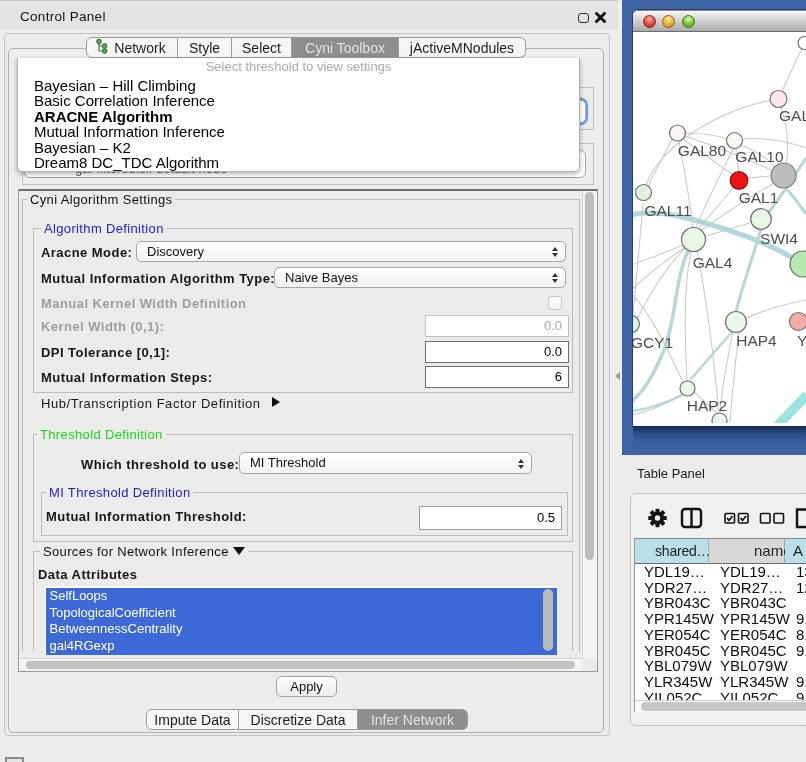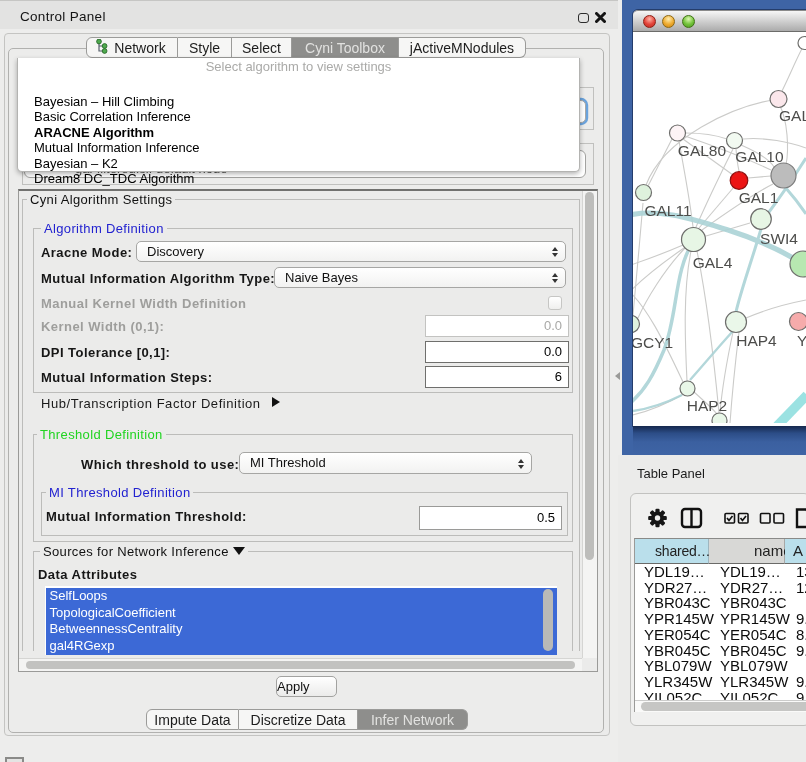--- a/index.html
+++ b/index.html
@@ -47,22 +47,22 @@
 
 <div class="abs" style="left:22px;top:87px;width:572px;height:43px;border:1px solid #c0c0be;"></div>
 <div class="abs" style="left:30px;top:100px;width:556px;height:23px;background:#fff;border:1px solid #a8a8a6;border-radius:5px;box-shadow:0 0 0 2.2px #6ba3dc;"></div>
 
 <div class="abs" style="left:22px;top:143px;width:572px;height:42px;border:1px solid #c0c0be;background:#ececeb;"></div>
 <div class="abs" style="left:24px;top:150px;width:562px;height:28px;background:#fff;border:1px solid #a2a2a0;border-radius:6px;overflow:hidden;">
   <div class="abs" style="left:50px;top:10px;font-size:13px;color:#555553;">gal-filtered.sif default node</div>
 </div>
 
 <div class="abs" style="left:17px;top:58px;width:563px;height:114px;background:#fff;border:1px solid #b3b3b1;border-top:none;border-radius:0 0 5px 5px;box-shadow:0 2px 5px rgba(0,0,0,0.3);">
-  <div class="abs" style="left:0;top:1px;width:100%;text-align:center;font-size:13px;color:#aaaaa8;">Select algorithm to view settings</div>
-  <div class="abs" style="left:16px;top:36px;font-size:13px;color:#000;line-height:15.4px;">
+  <div class="abs" style="left:0;top:1px;width:100%;text-align:center;font-size:13px;color:#aaaaa8;">Select threshold to view settings</div>
+  <div class="abs" style="left:16px;top:20px;font-size:15px;color:#000;line-height:15.4px;">
     Bayesian – Hill Climbing<br>
     Basic Correlation Inference<br>
     <b>ARACNE Algorithm</b><br>
     Mutual Information Inference<br>
     Bayesian – K2<br>
     Dream8 DC_TDC Algorithm
   </div>
 </div>
 
 <div class="abs" style="left:18px;top:189px;width:580px;height:483px;background:#ebebea;border:1px solid #9a9a98;border-top:2px solid #71716f;"></div>
@@ -133,21 +133,21 @@
 <div class="gtitle" style="left:40px;top:544px;color:#111;">Sources for Network Inference <span style="display:inline-block;width:0;height:0;border-left:6.5px solid transparent;border-right:6.5px solid transparent;border-top:8px solid #111;vertical-align:1px;"></span></div>
 <div class="abs b13" style="left:38px;top:567px;">Data Attributes</div>
 
 <div class="abs" style="left:45px;top:586px;width:512px;height:69px;background:#fff;overflow:hidden;">
   <div class="abs" style="left:1px;top:2px;width:582px;height:67px;background:#3c69d6;color:#fff;font-size:13px;line-height:16.6px;padding-left:3.5px;">
     SelfLoops<br>TopologicalCoefficient<br>BetweennessCentrality<br>gal4RGexp
   </div>
   <div class="abs" style="left:498px;top:3px;width:10px;height:62px;background:#b9b9b7;border-radius:5px;"></div>
 </div>
 
-<div class="abs" style="left:276px;top:676px;width:61px;height:21px;background:linear-gradient(#ffffff,#ebebea);border:1px solid #a2a2a0;border-radius:5px;text-align:left;line-height:19px;font-size:13px;color:#111;">Apply</div>
+<div class="abs" style="left:276px;top:676px;width:61px;height:21px;background:linear-gradient(#ffffff,#ebebea);border:1px solid #a2a2a0;border-radius:5px;text-align:center;line-height:19px;font-size:13px;color:#111;">Apply</div>
 
 <div class="tab" style="left:146px;width:93px;border-left:1px solid #9b9b99;border-radius:6px 0 0 6px;top:709px;">Impute Data</div>
 <div class="tab" style="left:239px;width:119px;top:709px;">Discretize Data</div>
 <div class="tab sel" style="left:358px;width:110px;top:709px;border-radius:0 6px 6px 0;">Infer Network</div>
 
 <div class="abs" style="left:5px;top:757px;width:19px;height:14px;border:2px solid #8a8a88;background:#e4e4e3;"></div>
 
 <div class="abs" style="left:615px;top:372px;width:0;height:0;border-top:4px solid transparent;border-bottom:4px solid transparent;border-right:5px solid #9a9a98;"></div>
 
 <div class="abs" style="left:622px;top:0;width:184px;height:455px;background:#3e64a5;"></div>

